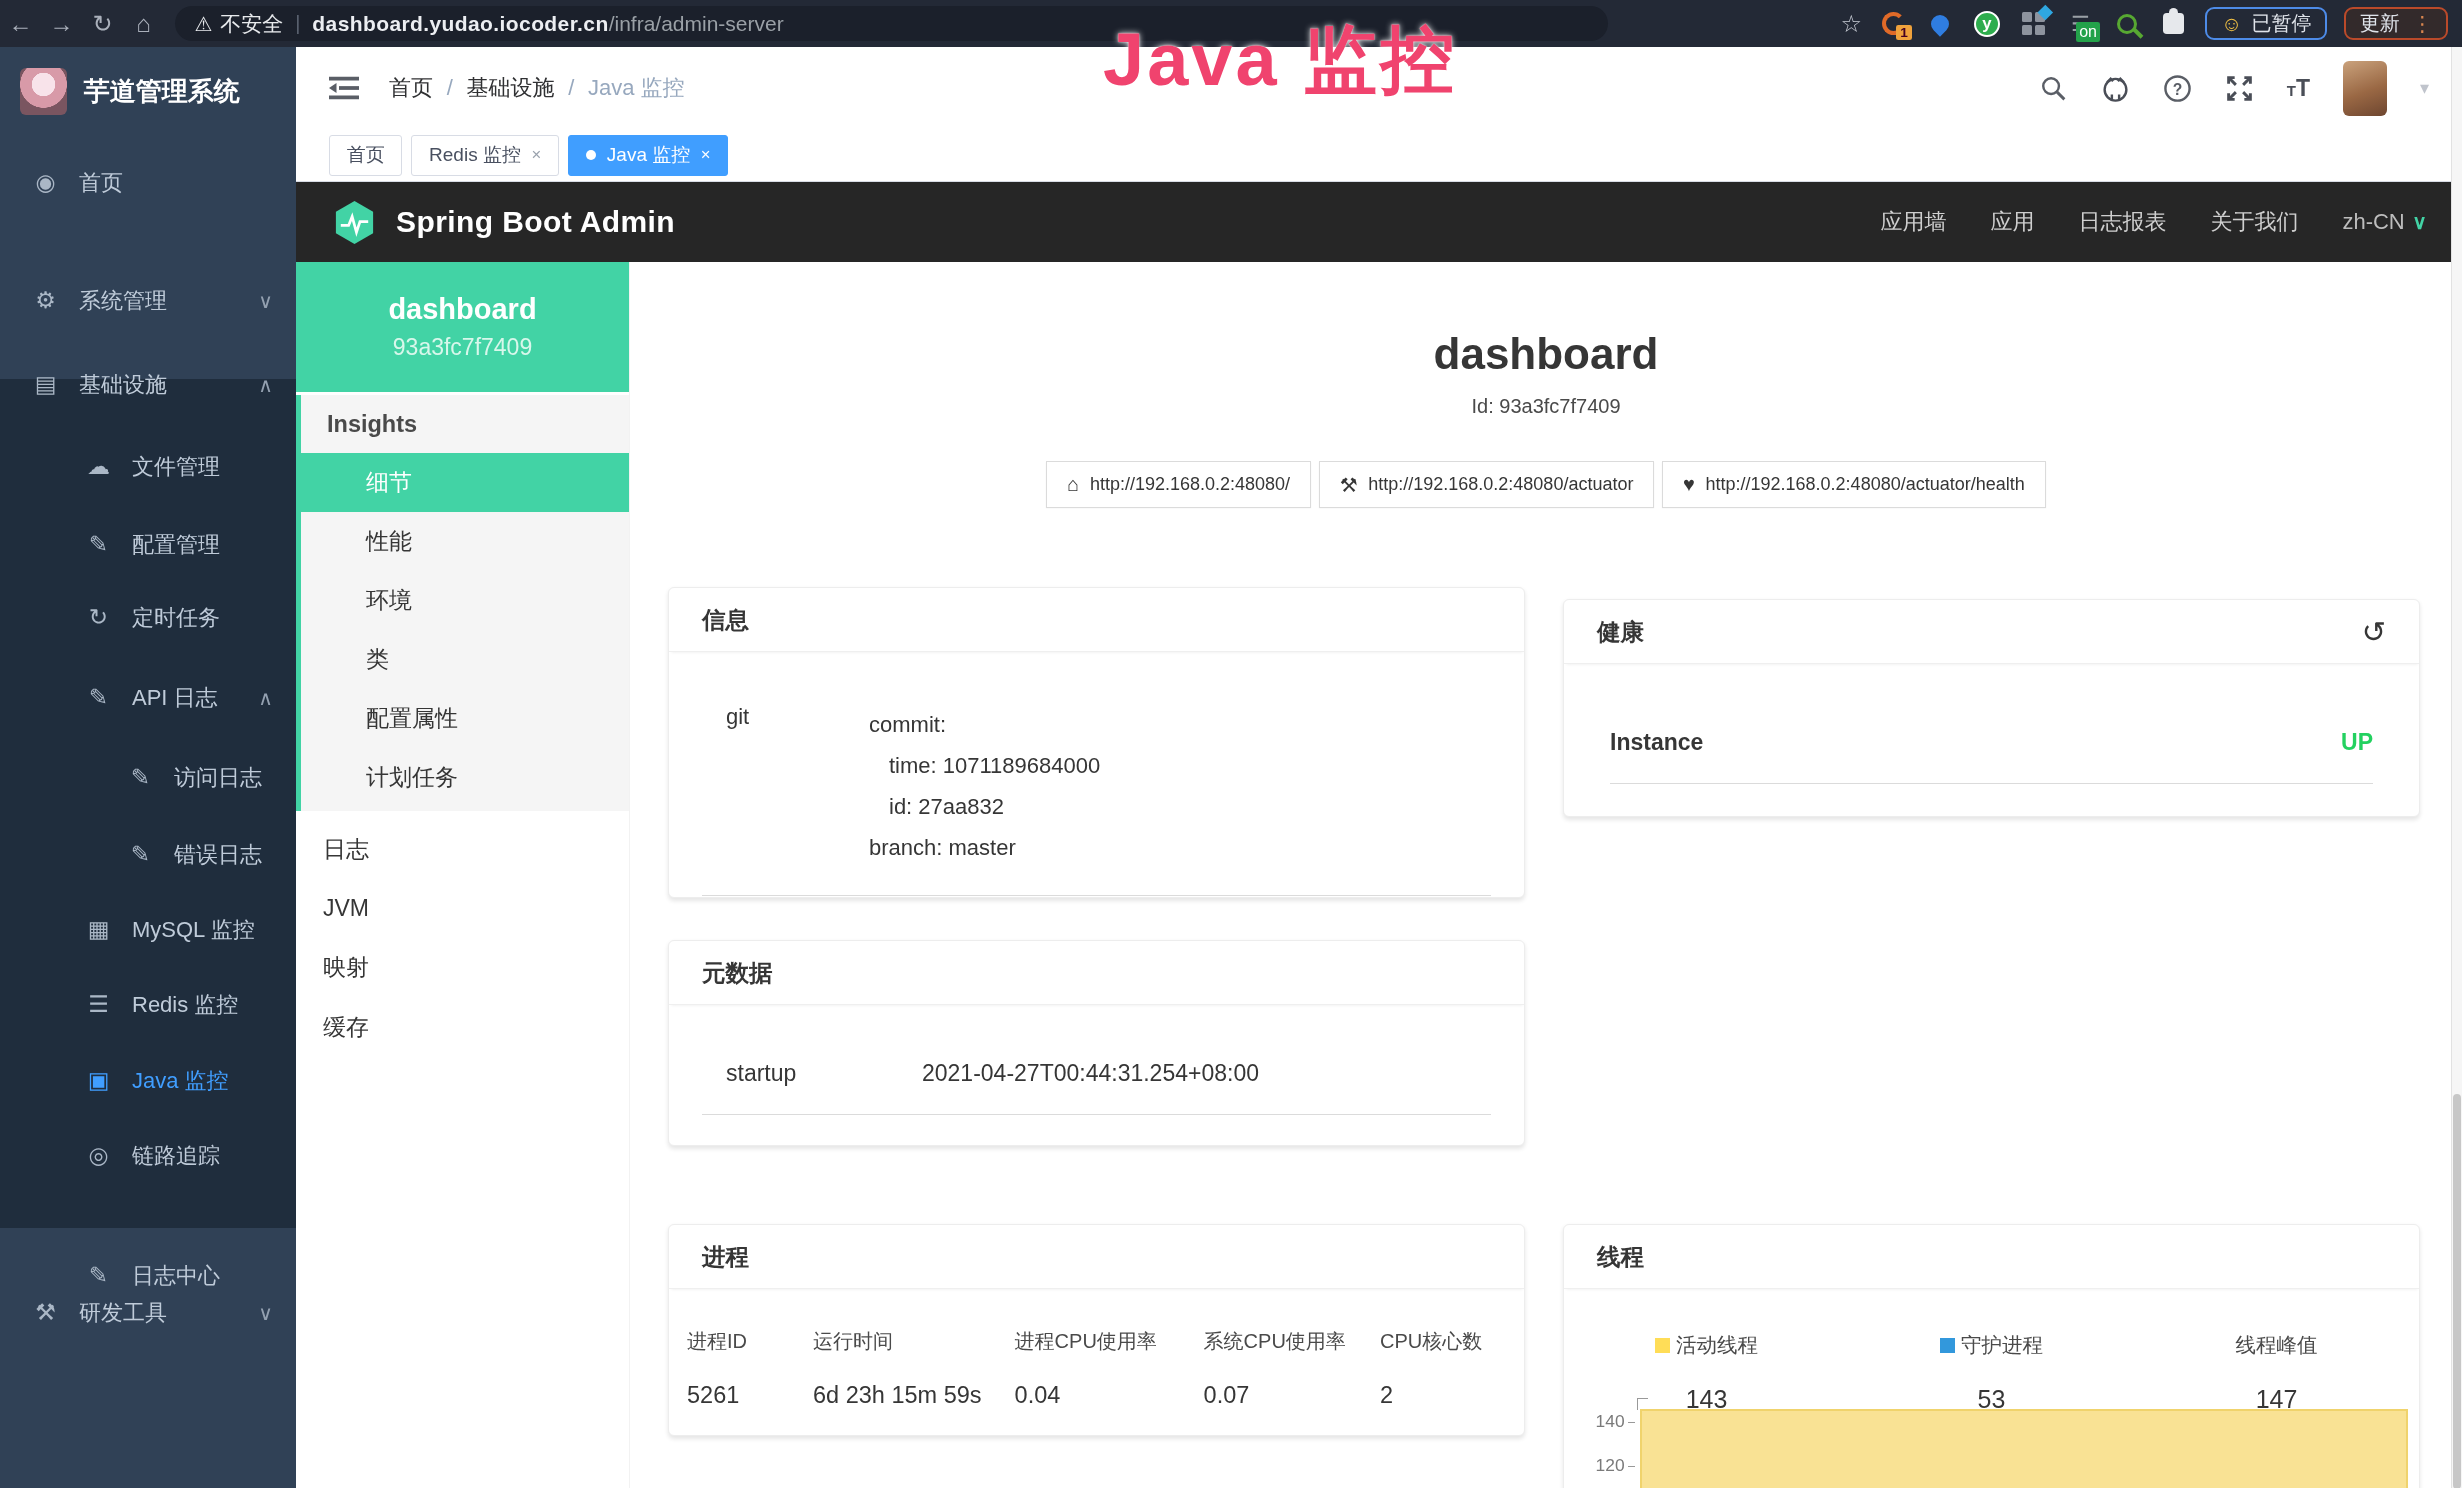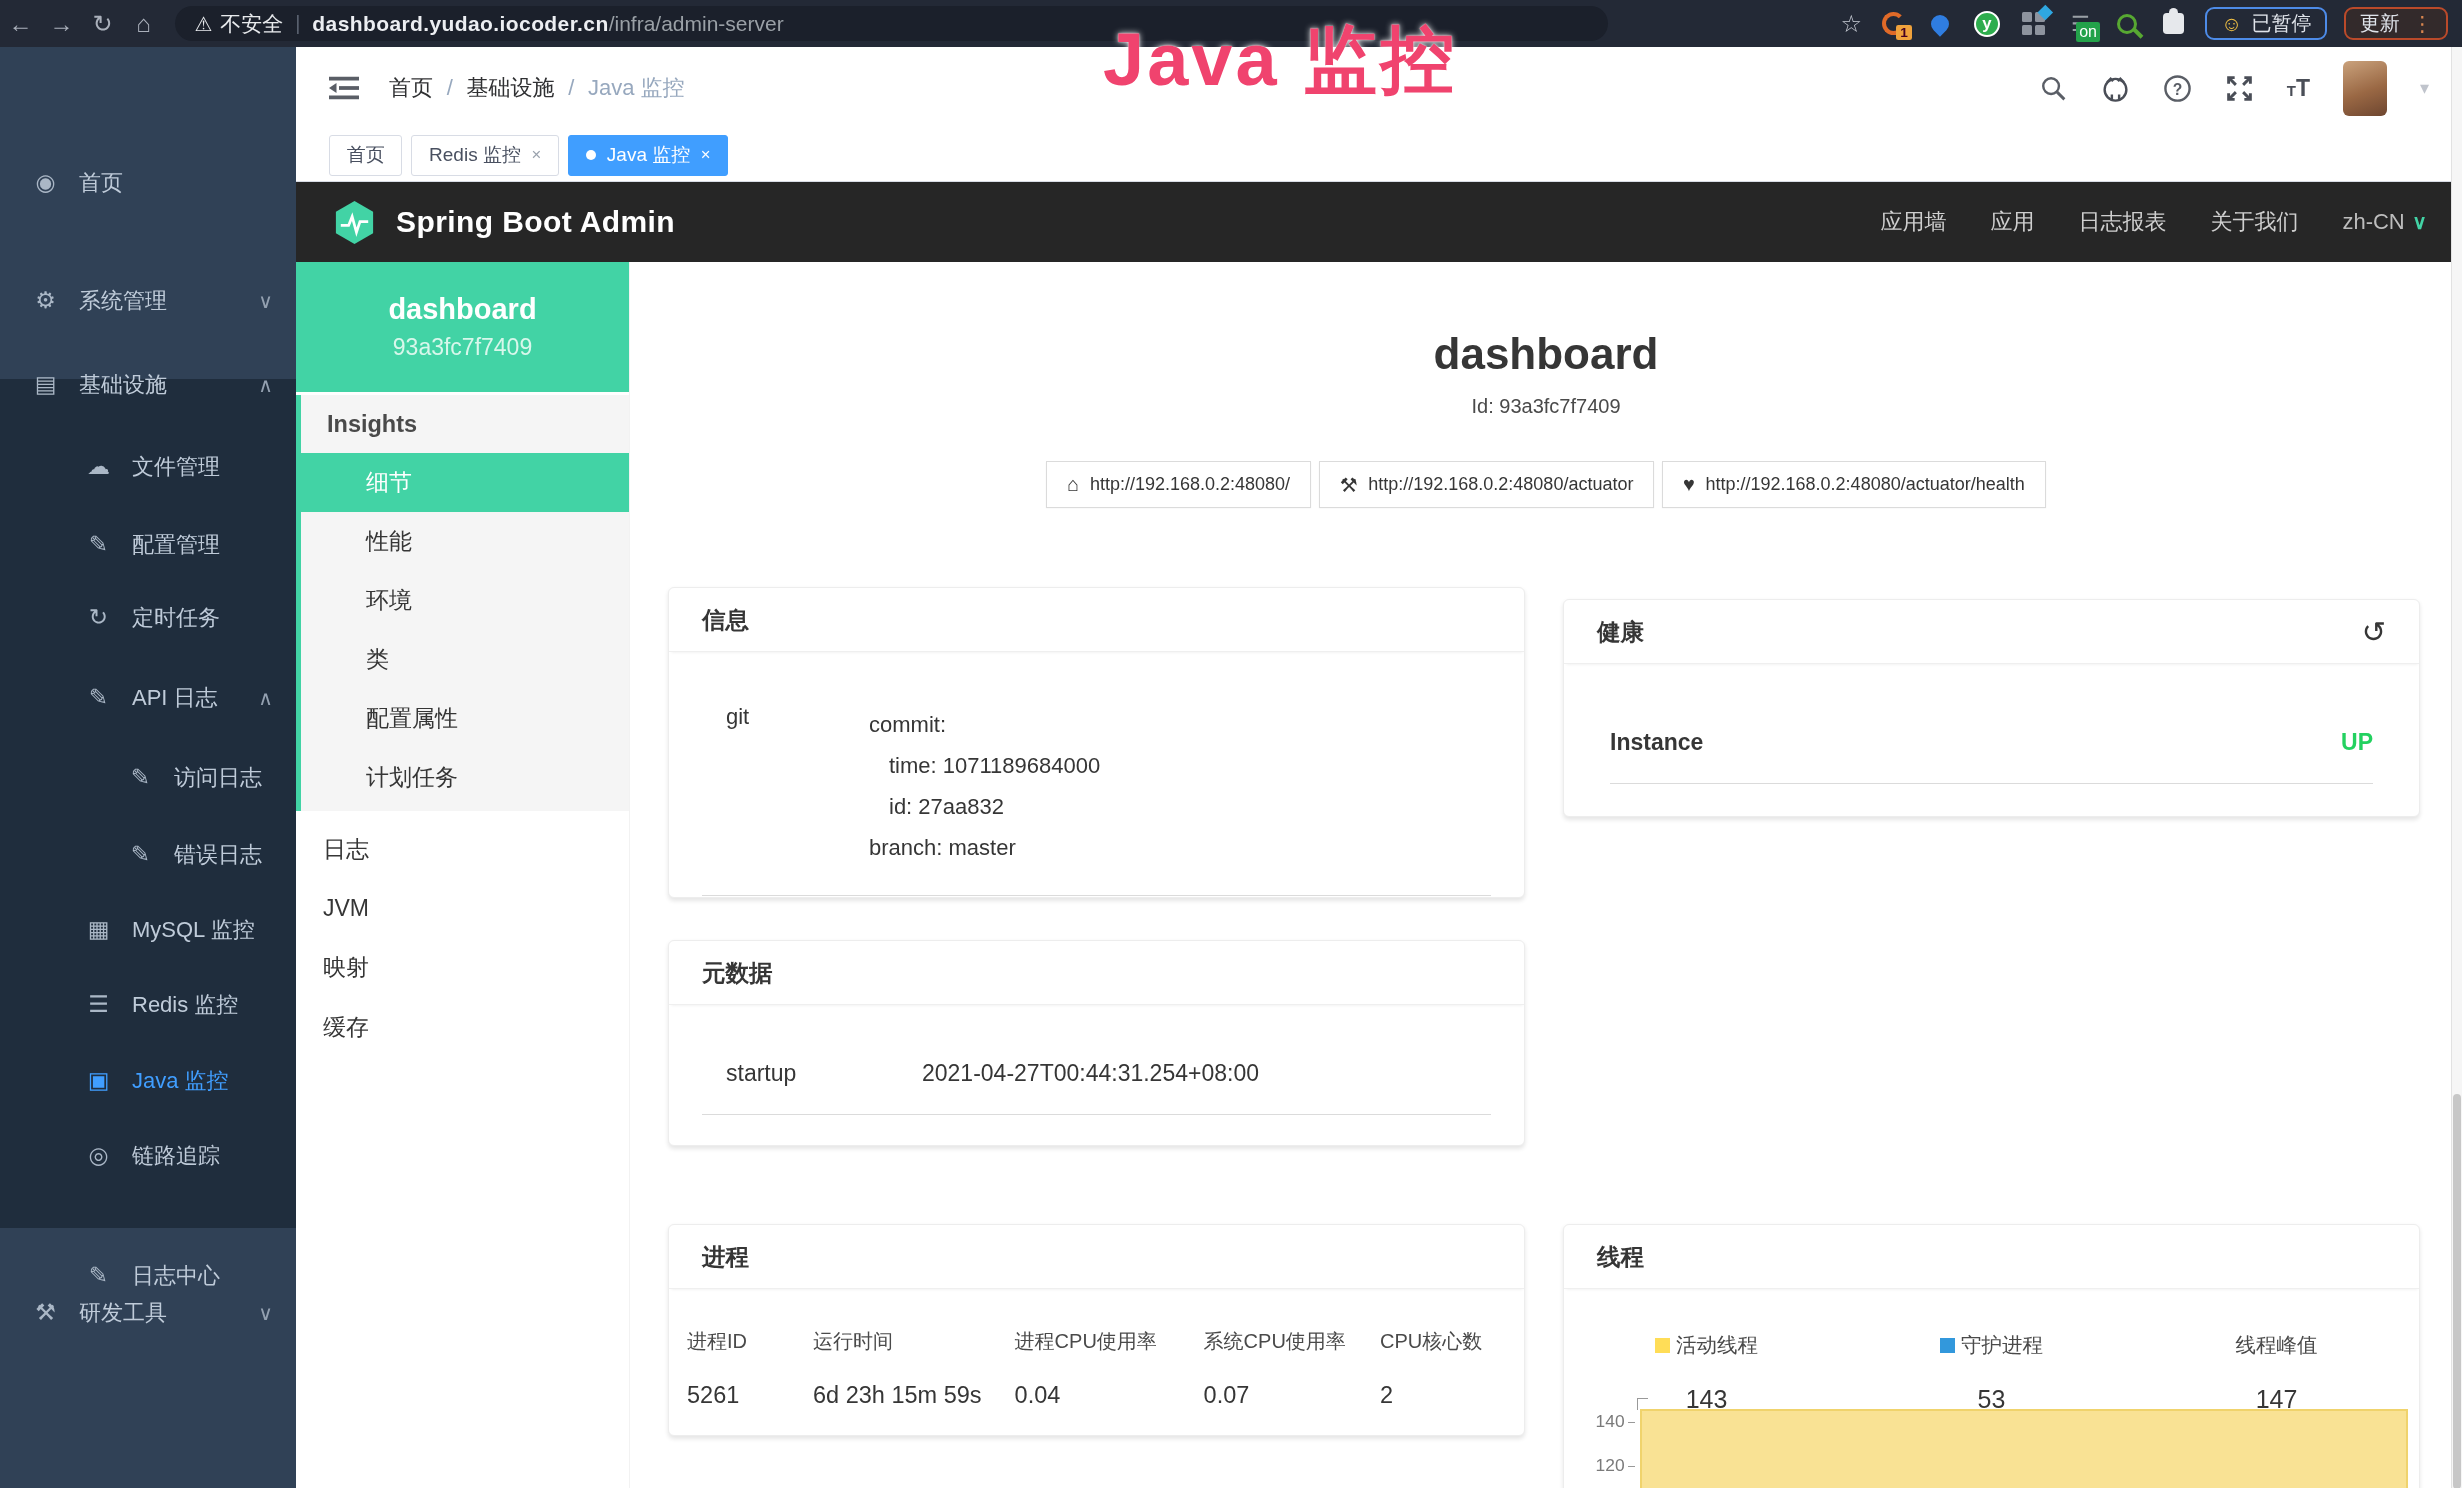--- a/index.html
+++ b/index.html
@@ -206,20 +206,24 @@
       <span class="pill update">
         <span>更新</span>
         <span class="vdots">⋮</span>
       </span>
     </div>
   </div>
 
   <div class="annotation">Java 监控</div>
 
   <div class="asb">
+    <div class="logo-row">
+      <div class="logo-img"></div>
+      <div class="logo-title">芋道管理系统</div>
+    </div>
     <div class="asb-sub"></div>
 
     <div class="mi l1" style="top:105px">
       <span class="ic g-dash"></span>
       <span>首页</span>
     </div>
     <div class="mi l1" style="top:223px">
       <span class="ic g-gear"></span>
       <span>系统管理</span>
       <span class="chev">∨</span>

